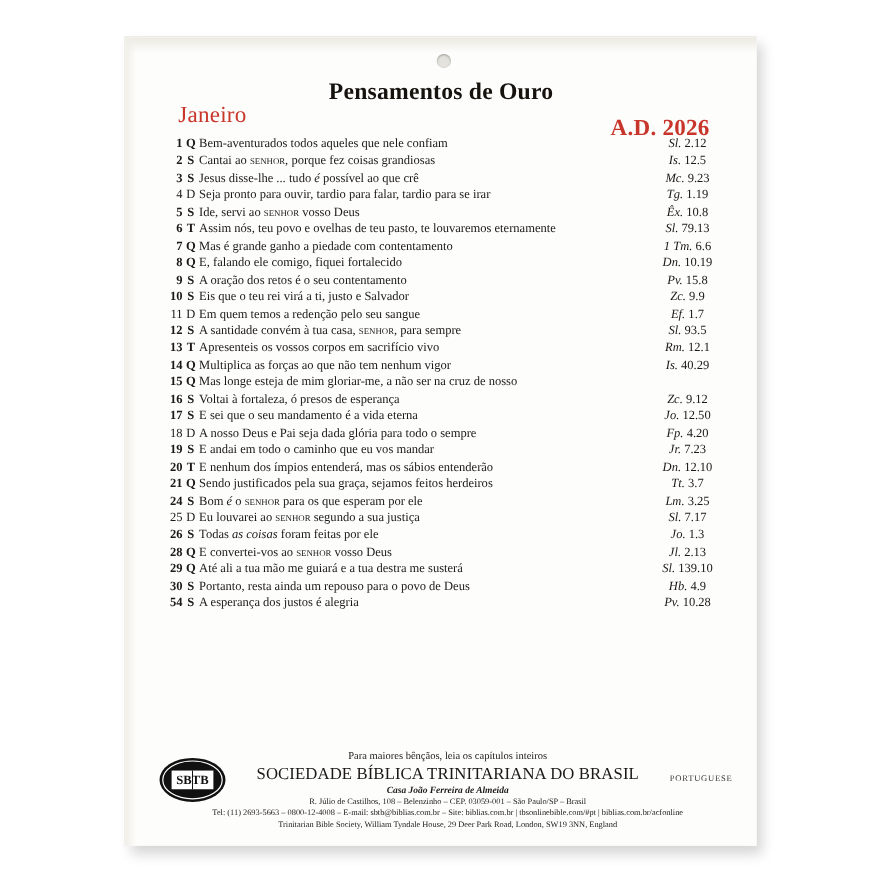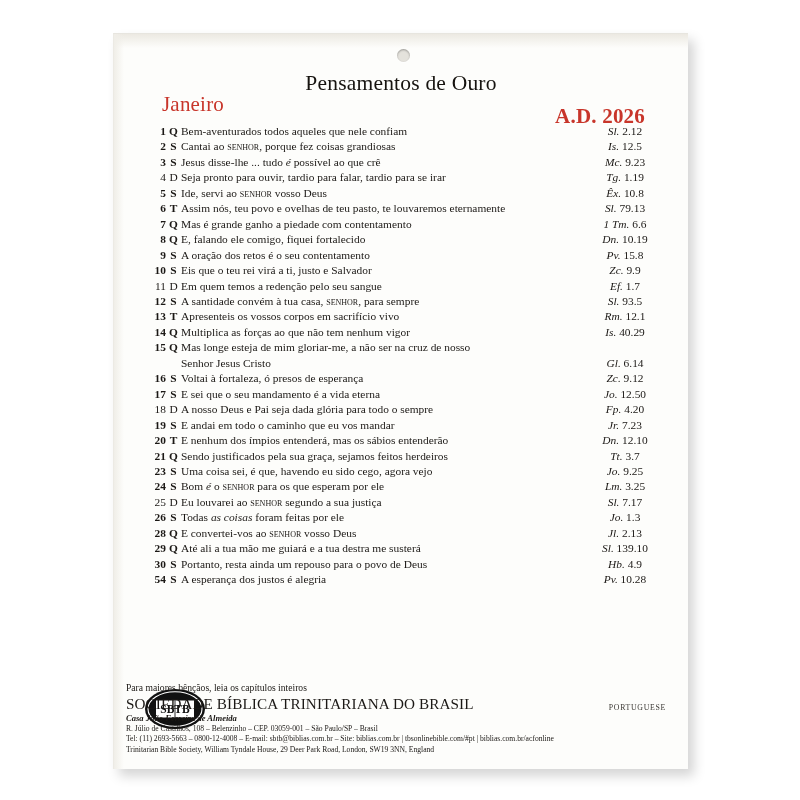--- a/index.html
+++ b/index.html
@@ -62,21 +62,21 @@
     z-index: 4;
   }
 
   
   #title {
     position: absolute;
     left: 0; right: 0;
     top: 37px;
     text-align: center;
     font-size: 21.5px;
-    font-weight: normal;
+    font-weight: bold;
     color: #16130f;
     letter-spacing: 0.2px;
   }
   #month {
     position: absolute;
     left: 48px;
     top: 58px;
     font-size: 21px;
     font-weight: normal;
     color: #c8352a;
@@ -161,21 +161,21 @@
   
   tr.cont td.c-text {
     padding-left: 78px;
   }
 
   
   #footer {
     position: absolute;
     left: 0; right: 0;
     bottom: 14px;
-    text-align: left;
+    text-align: center;
     color: #1b1815;
     padding-left: 12px;
   }
   #footer-tagline {
     font-size: 9.6px;
     line-height: 12px;
   }
   #footer-org {
     font-size: 15.2px;
     line-height: 19px;
@@ -308,26 +308,20 @@
             <td class="c-dow">Q</td>
             <td class="c-text">Multiplica as forças ao que não tem nenhum vigor</td>
             <td class="c-ref"><i>Is.</i> 40.29</td>
           </tr>
           <tr>
             <td class="c-day">15</td>
             <td class="c-dow">Q</td>
             <td class="c-text">Mas longe esteja de mim gloriar-me, a não ser na cruz de nosso</td>
             <td class="c-ref"></td>
           </tr>
-          <tr class="cont">
-            <td class="c-day"></td>
-            <td class="c-dow"></td>
-            <td class="c-text">Senhor Jesus Cristo</td>
-            <td class="c-ref"><i>Gl.</i> 6.14</td>
-          </tr>
           <tr>
             <td class="c-day">16</td>
             <td class="c-dow">S</td>
             <td class="c-text">Voltai à fortaleza, ó presos de esperança</td>
             <td class="c-ref"><i>Zc.</i> 9.12</td>
           </tr>
           <tr>
             <td class="c-day">17</td>
             <td class="c-dow">S</td>
             <td class="c-text">E sei que o seu mandamento é a vida eterna</td>
@@ -349,26 +343,20 @@
             <td class="c-day">20</td>
             <td class="c-dow">T</td>
             <td class="c-text">E nenhum dos ímpios entenderá, mas os sábios entenderão</td>
             <td class="c-ref"><i>Dn.</i> 12.10</td>
           </tr>
           <tr>
             <td class="c-day">21</td>
             <td class="c-dow">Q</td>
             <td class="c-text">Sendo justificados pela sua graça, sejamos feitos herdeiros</td>
             <td class="c-ref"><i>Tt.</i> 3.7</td>
-          </tr>
-          <tr>
-            <td class="c-day">23</td>
-            <td class="c-dow">S</td>
-            <td class="c-text">Uma coisa sei, é que, havendo eu sido cego, agora vejo</td>
-            <td class="c-ref"><i>Jo.</i> 9.25</td>
           </tr>
           <tr>
             <td class="c-day">24</td>
             <td class="c-dow">S</td>
             <td class="c-text">Bom <span class="it">é</span> o <span class="sc">SENHOR</span> para os que esperam por ele</td>
             <td class="c-ref"><i>Lm.</i> 3.25</td>
           </tr>
           <tr class="sunday">
             <td class="c-day">25</td>
             <td class="c-dow">D</td>

